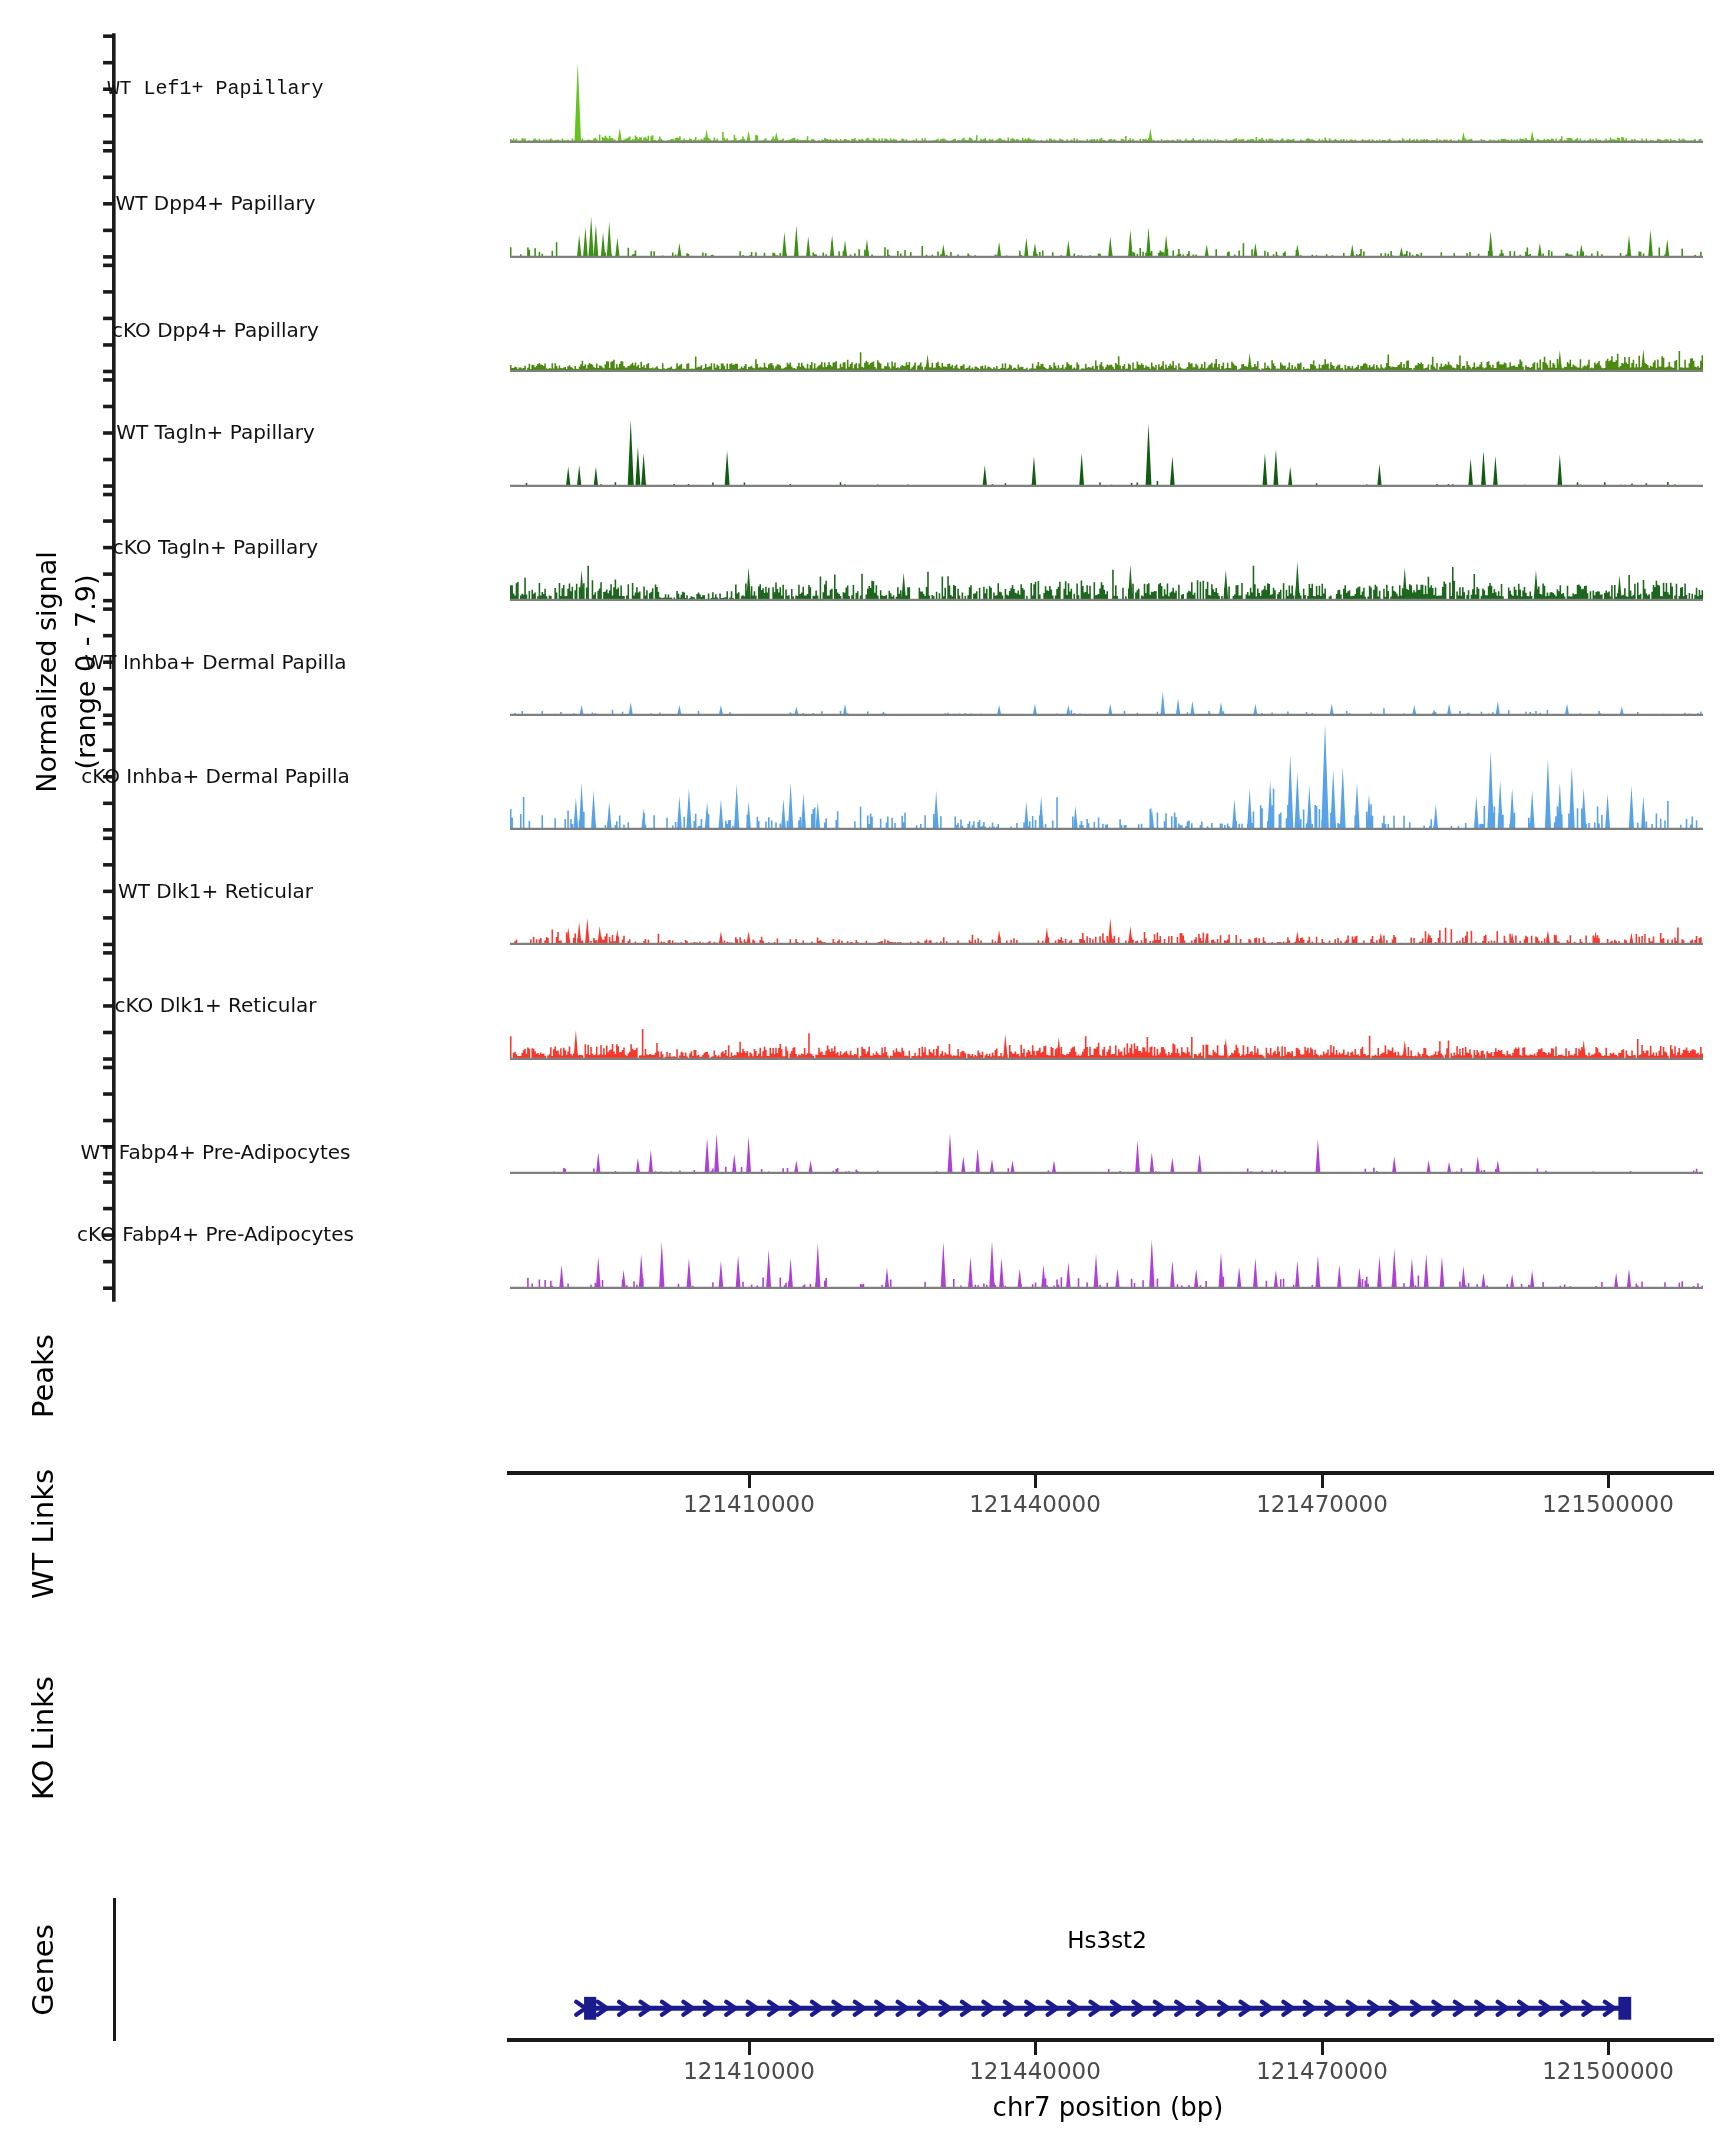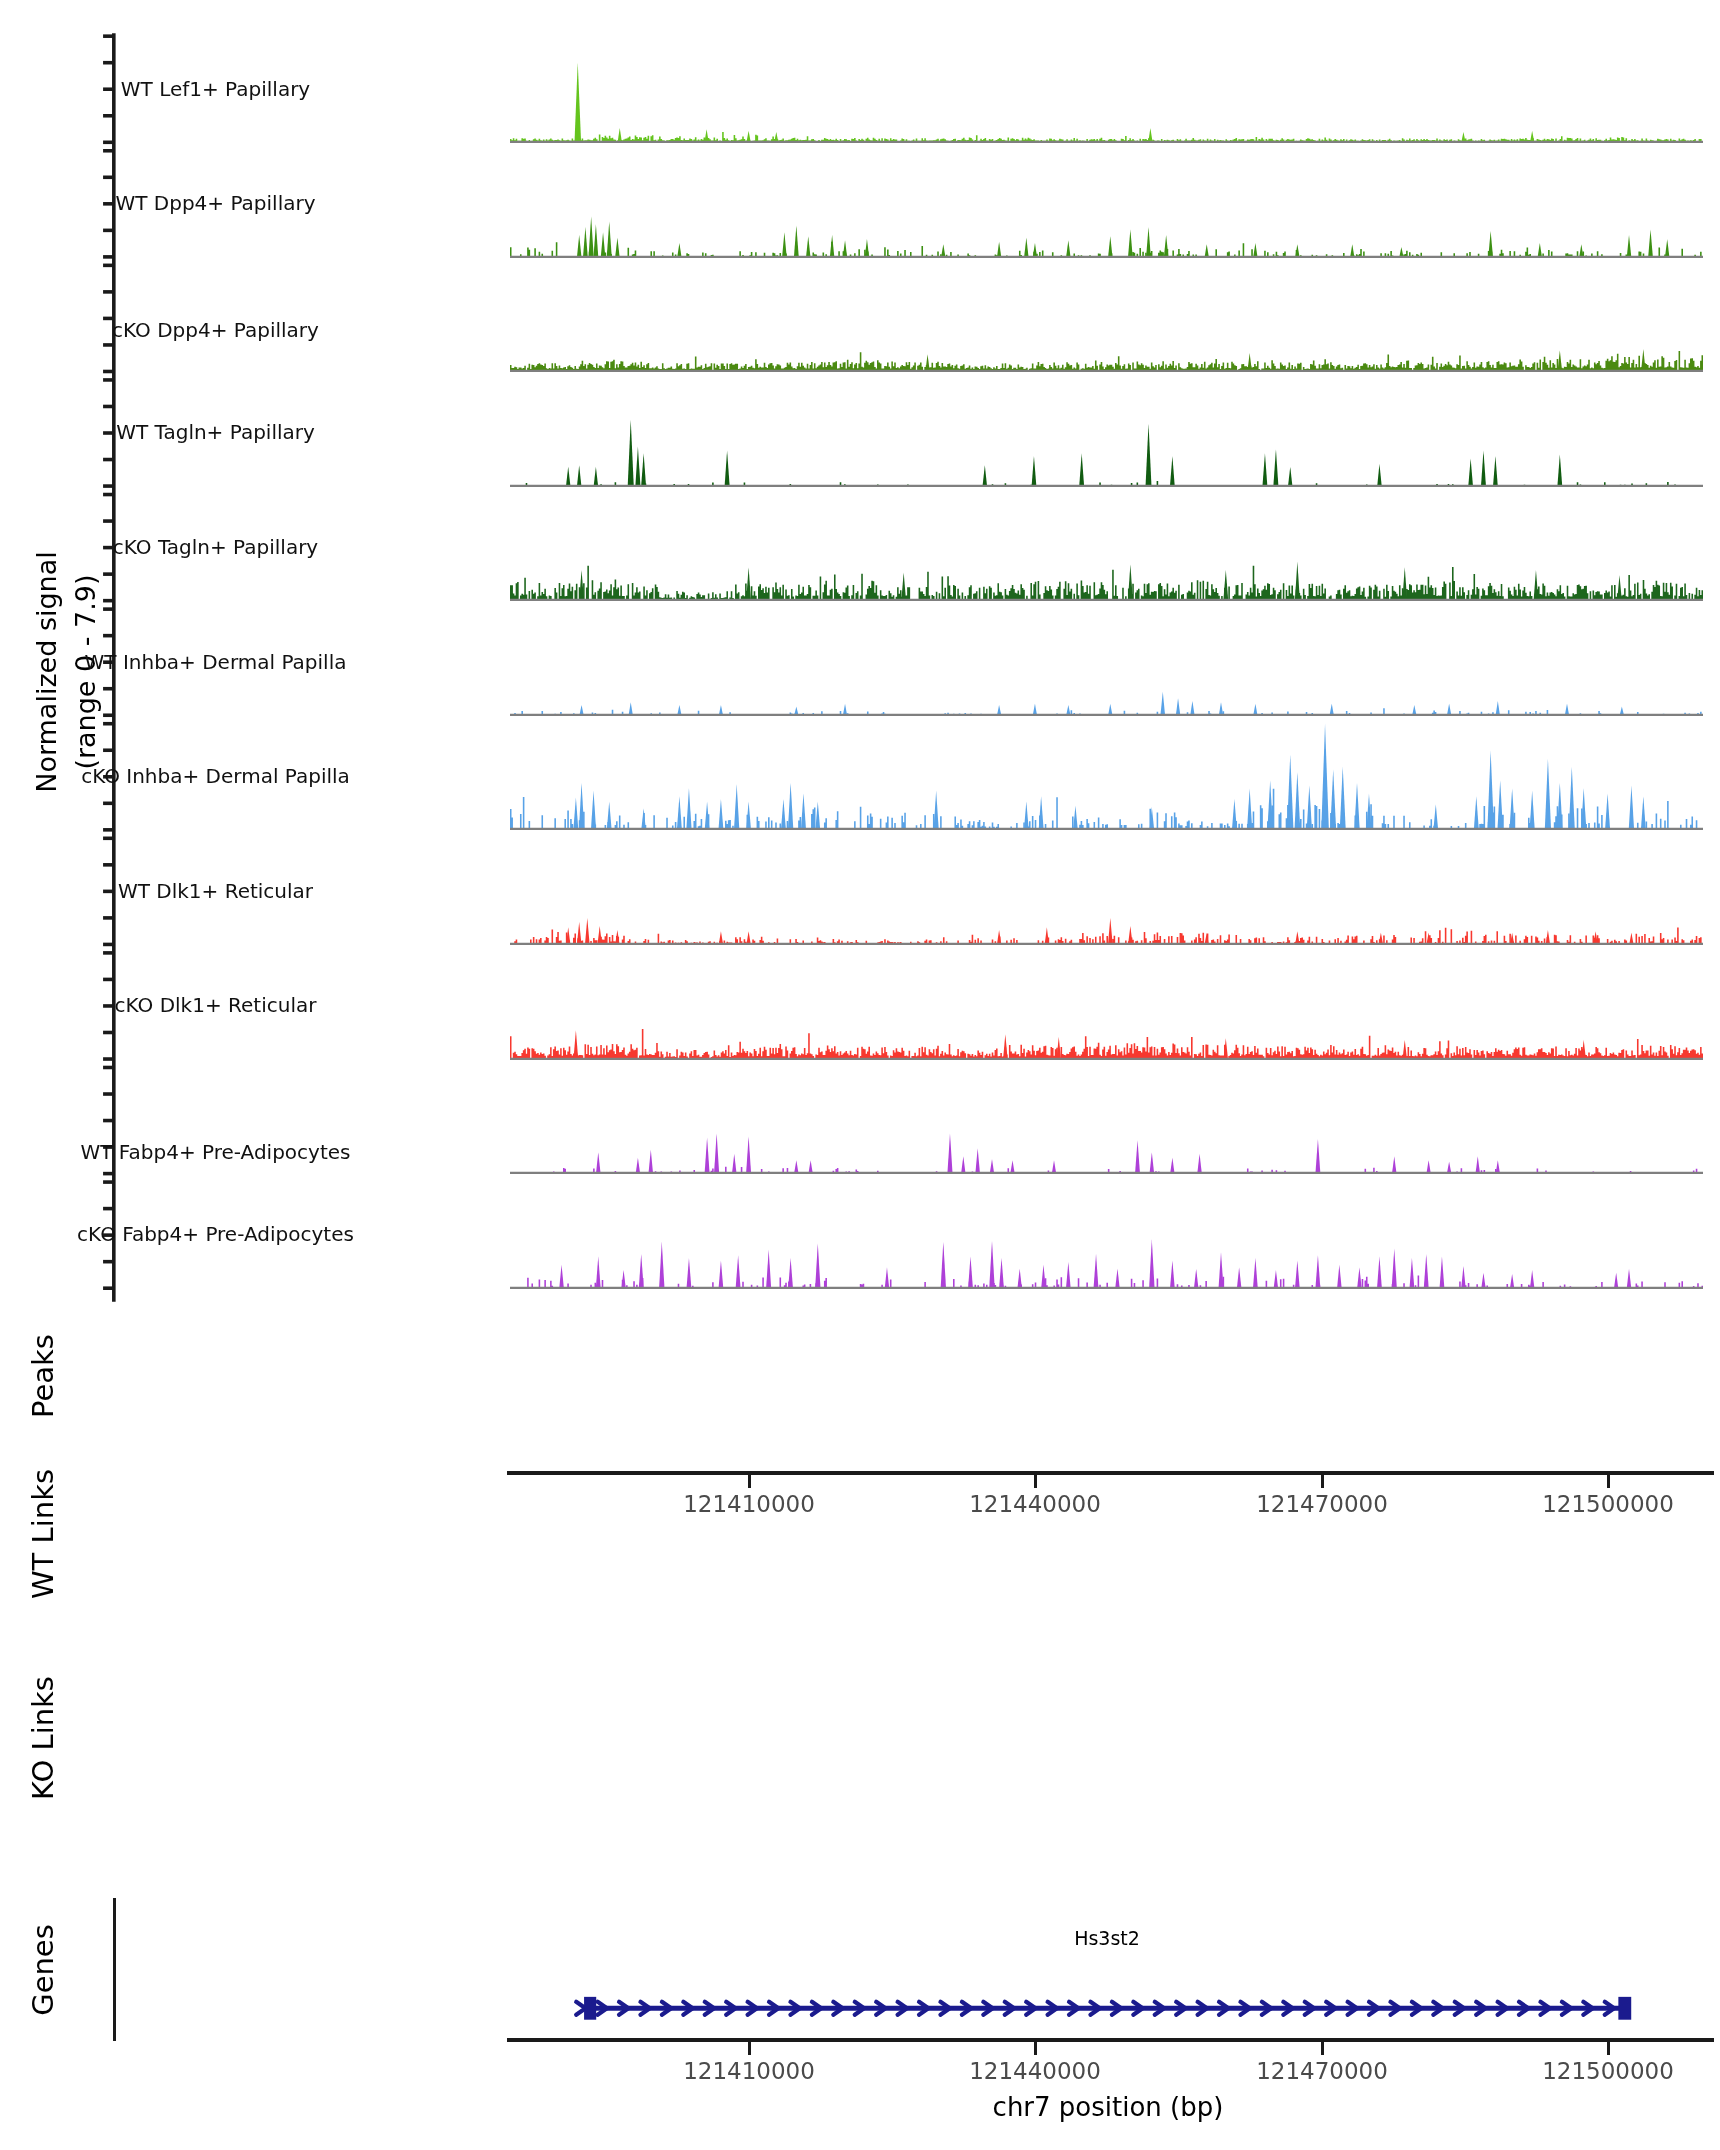--- a/index.html
+++ b/index.html
@@ -9,21 +9,21 @@
   .rot{position:absolute;transform:translate(-50%,-50%) rotate(-90deg);white-space:nowrap;
        color:#000;text-align:center;}
   .track-label{position:absolute;left:65px;width:301px;text-align:center;font-size:20px;
        color:#111;line-height:24.4px;}
   .tick-label{position:absolute;transform:translateX(-50%);font-size:23px;color:#4a4a4a;}
   .axis-line{position:absolute;background:#1a1a1a;}
   .axis-tick{position:absolute;width:2.9px;height:13px;background:#1a1a1a;}
   #ylabel{font-size:27px;line-height:39px;}
   .section-label{font-size:29px;}
   #xlabel{position:absolute;transform:translateX(-50%);font-size:26px;color:#000;}
-  #gene-name{position:absolute;transform:translateX(-50%);font-size:19px;color:#000;}
+  #gene-name{position:absolute;transform:translateX(-50%);font-size:23px;color:#000;}
 </style>
 </head>
 <body>
 
 <div id="fig">
 
   <div id="ylabel" class="rot" style="left:66px;top:672px;">
     <div>Normalized signal</div>
     <div>(range 0 - 7.9)</div>
   </div>
@@ -81,21 +81,21 @@
       <line x1="14" y1="1485.2" x2="29" y2="1485.2" stroke="#1a1a1a" stroke-width="5"></line>
       <line x1="14" y1="1448.2" x2="29" y2="1448.2" stroke="#1a1a1a" stroke-width="5"></line>
       <line x1="14" y1="1756" x2="29" y2="1756" stroke="#1a1a1a" stroke-width="5"></line>
       <line x1="14" y1="1719" x2="29" y2="1719" stroke="#1a1a1a" stroke-width="5"></line>
       <line x1="14" y1="1682" x2="29" y2="1682" stroke="#1a1a1a" stroke-width="5"></line>
       <line x1="14" y1="1645" x2="29" y2="1645" stroke="#1a1a1a" stroke-width="5"></line>
       <line x1="14" y1="1608" x2="29" y2="1608" stroke="#1a1a1a" stroke-width="5"></line>
     </svg>
 
   <div id="tracks" class="abs" style="left:0;top:0;">
-      <div class="track-label" style="top: 77px;">WT Lef1+ Papillary</div>
+      <div class="track-label" style="top: 77px; font-family: Liberation Mono, monospace;">WT Lef1+ Papillary</div>
       <svg width="1193" height="109" class="abs" style="left: 510px; top: 35px;" viewBox="0 0 1664 152">
         <path d="M1,148.5V145.2M3,148.5V146.9M5,148.5V144.1M7,148.5V146.9M9,148.5V144.6M11,148.5V147.6M13,148.5V147.4M15,148.5V147.6M17,148.5V143.9M19,148.5V144.7M21,148.5V144.3M23,148.5V147.5M25,148.5V147.7M27,148.5V146.5M31,148.5V147.5M33,148.5V145.3M35,148.5V144.3M37,148.5V146.0M39,148.5V147.0M41,148.5V144.8M43,148.5V146.7M45,148.5V147.4M47,148.5V145.8M49,148.5V147.6M51,148.5V145.4M53,148.5V147.3M55,148.5V145.6M57,148.5V144.5M59,148.5V146.0M61,148.5V147.0M63,148.5V146.3M65,148.5V146.3M67,148.5V145.7M69,148.5V146.9M71,148.5V147.6M73,148.5V144.5M75,148.5V146.7M77,148.5V147.2M79,148.5V146.7M81,148.5V146.1M83,148.5V147.1M85,148.5V147.6M87,148.5V144.4M89,148.5V147.3M91,148.5V147.2M93,148.5V143.9M95,148.5V145.9M97,148.5V143.9M99,148.5V146.8M101,148.5V144.5M103,148.5V147.2M105,148.5V146.7M107,148.5V146.8M109,148.5V145.9M111,148.5V146.1M113,148.5V146.7M115,148.5V146.7M117,148.5V144.8M119,148.5V143.2M121,148.5V145.3M125,148.5V138.8M129,148.5V142.2M131,148.5V143.7M133,148.5V140.6M135,148.5V143.0M137,148.5V144.7M139,148.5V140.5M141,148.5V143.9M143,148.5V143.4M145,148.5V145.6M147,148.5V146.0M151,148.5V146.3M153,148.5V144.2M155,148.5V146.5M157,148.5V146.8M159,148.5V145.6M161,148.5V144.7M163,148.5V144.5M165,148.5V142.8M167,148.5V141.7M169,148.5V146.3M171,148.5V145.1M173,148.5V145.8M175,148.5V140.2M177,148.5V142.1M179,148.5V144.9M181,148.5V142.7M183,148.5V142.9M185,148.5V146.8M187,148.5V143.3M189,148.5V142.3M191,148.5V144.7M193,148.5V140.5M197,148.5V141.1M199,148.5V139.8M201,148.5V146.7M203,148.5V146.2M207,148.5V145.6M209,148.5V141.6M211,148.5V145.0M213,148.5V146.8M215,148.5V147.0M219,148.5V146.7M221,148.5V146.7M223,148.5V146.3M225,148.5V145.0M227,148.5V145.1M229,148.5V146.0M231,148.5V143.7M233,148.5V143.1M235,148.5V143.5M237,148.5V141.2M239,148.5V146.3M241,148.5V146.9M243,148.5V144.4M245,148.5V146.5M247,148.5V146.5M249,148.5V146.6M251,148.5V144.4M253,148.5V144.9M255,148.5V147.0M257,148.5V145.6M259,148.5V142.5M261,148.5V147.1M263,148.5V145.8M265,148.5V147.1M267,148.5V144.9M269,148.5V146.1M271,148.5V143.0M273,148.5V145.0M275,148.5V145.9M277,148.5V143.6M279,148.5V145.4M281,148.5V147.1M283,148.5V147.1M285,148.5V143.0M287,148.5V146.9M289,148.5V144.7M293,148.5V147.1M297,148.5V135.4M299,148.5V143.5M301,148.5V146.0M303,148.5V144.5M305,148.5V146.8M309,148.5V146.3M311,148.5V146.7M313,148.5V139.4M315,148.5V144.1M317,148.5V147.3M319,148.5V146.8M321,148.5V146.2M323,148.5V145.5M325,148.5V141.6M327,148.5V145.2M329,148.5V147.5M331,148.5V147.0M333,148.5V146.2M335,148.5V147.4M339,148.5V147.4M341,148.5V147.2M343,148.5V139.1M345,148.5V140.1M347,148.5V147.2M349,148.5V147.0M351,148.5V147.0M353,148.5V146.9M355,148.5V145.5M357,148.5V143.9M359,148.5V147.0M361,148.5V147.2M363,148.5V147.4M365,148.5V145.3M367,148.5V141.7M369,148.5V144.9M371,148.5V143.3M373,148.5V145.4M375,148.5V147.1M377,148.5V146.6M379,148.5V146.0M381,148.5V144.2M383,148.5V147.5M385,148.5V146.8M387,148.5V146.8M389,148.5V146.0M391,148.5V145.7M393,148.5V144.6M395,148.5V143.5M397,148.5V143.2M399,148.5V146.5M401,148.5V144.6M403,148.5V146.7M405,148.5V146.2M407,148.5V146.8M409,148.5V146.6M411,148.5V146.6M413,148.5V146.2M415,148.5V141.1M417,148.5V147.2M419,148.5V147.3M421,148.5V145.3M423,148.5V144.9M425,148.5V146.9M431,148.5V146.6M435,148.5V146.2M437,148.5V146.0M439,148.5V143.5M441,148.5V144.8M443,148.5V145.1M445,148.5V146.3M447,148.5V144.9M449,148.5V146.5M451,148.5V146.0M453,148.5V146.9M455,148.5V144.7M457,148.5V146.5M461,148.5V145.2M463,148.5V147.6M465,148.5V146.9M467,148.5V144.9M469,148.5V145.4M471,148.5V146.9M473,148.5V146.6M477,148.5V144.6M479,148.5V145.0M481,148.5V143.6M483,148.5V147.3M487,148.5V145.1M489,148.5V146.4M491,148.5V144.8M493,148.5V146.2M497,148.5V144.8M499,148.5V143.3M501,148.5V145.6M503,148.5V146.7M505,148.5V147.2M507,148.5V143.3M509,148.5V144.7M511,148.5V146.5M513,148.5V147.6M515,148.5V144.8M517,148.5V147.5M519,148.5V143.9M523,148.5V144.5M525,148.5V145.2M527,148.5V145.8M529,148.5V147.4M531,148.5V144.1M533,148.5V146.3M535,148.5V144.9M537,148.5V145.7M539,148.5V145.9M541,148.5V147.7M545,148.5V147.3M547,148.5V144.5M549,148.5V145.2M551,148.5V147.4M553,148.5V145.4M555,148.5V147.5M557,148.5V147.6M561,148.5V147.1M563,148.5V145.7M565,148.5V147.6M567,148.5V144.5M569,148.5V147.4M571,148.5V147.5M573,148.5V147.4M575,148.5V144.0M577,148.5V146.9M579,148.5V144.0M581,148.5V147.3M583,148.5V147.6M585,148.5V147.0M587,148.5V147.2M589,148.5V147.3M591,148.5V146.8M593,148.5V146.8M595,148.5V145.8M597,148.5V144.7M599,148.5V147.6M601,148.5V145.4M603,148.5V144.6M605,148.5V144.2M607,148.5V145.5M609,148.5V147.2M611,148.5V147.6M615,148.5V147.4M617,148.5V146.5M619,148.5V144.9M621,148.5V144.6M625,148.5V146.3M627,148.5V146.6M629,148.5V146.9M631,148.5V144.6M633,148.5V143.3M635,148.5V146.1M637,148.5V146.9M639,148.5V146.6M641,148.5V143.0M643,148.5V143.5M645,148.5V145.9M649,148.5V146.5M651,148.5V139.8M655,148.5V147.5M657,148.5V144.6M659,148.5V146.5M661,148.5V145.1M663,148.5V143.5M665,148.5V147.0M667,148.5V147.4M669,148.5V145.0M671,148.5V146.0M673,148.5V145.0M677,148.5V147.1M679,148.5V146.5M681,148.5V144.9M683,148.5V143.5M685,148.5V144.6M687,148.5V146.3M689,148.5V146.1M691,148.5V147.0M693,148.5V147.5M695,148.5V143.0M699,148.5V144.7M701,148.5V143.9M703,148.5V145.1M705,148.5V146.7M707,148.5V145.2M709,148.5V145.8M711,148.5V147.4M713,148.5V147.1M715,148.5V143.2M717,148.5V146.1M719,148.5V144.3M721,148.5V145.7M723,148.5V143.4M725,148.5V144.4M727,148.5V145.8M729,148.5V146.4M731,148.5V145.3M733,148.5V147.2M735,148.5V147.3M737,148.5V147.3M741,148.5V146.5M743,148.5V147.6M745,148.5V147.6M747,148.5V147.6M749,148.5V145.9M751,148.5V147.6M753,148.5V144.2M755,148.5V144.8M757,148.5V146.7M759,148.5V145.3M761,148.5V146.7M763,148.5V147.4M765,148.5V147.3M767,148.5V144.8M769,148.5V145.3M771,148.5V145.9M773,148.5V147.7M775,148.5V147.6M777,148.5V145.5M779,148.5V147.5M781,148.5V147.6M783,148.5V145.6M785,148.5V147.1M787,148.5V143.7M789,148.5V147.6M791,148.5V144.8M793,148.5V147.6M795,148.5V146.8M797,148.5V147.6M799,148.5V147.0M801,148.5V147.4M805,148.5V144.9M807,148.5V147.7M809,148.5V146.1M811,148.5V145.4M813,148.5V145.6M815,148.5V145.2M817,148.5V147.2M819,148.5V145.1M821,148.5V147.5M823,148.5V144.6M825,148.5V143.3M827,148.5V146.8M829,148.5V146.3M831,148.5V147.5M833,148.5V147.7M835,148.5V146.2M837,148.5V145.1M839,148.5V145.2M841,148.5V146.7M843,148.5V145.0M845,148.5V146.8M853,148.5V144.8M855,148.5V145.1M857,148.5V146.9M859,148.5V140.9M863,148.5V146.4M865,148.5V144.1M867,148.5V146.9M869,148.5V145.1M871,148.5V147.0M875,148.5V147.2M879,148.5V144.6M883,148.5V145.1M885,148.5V145.4M887,148.5V145.2M889,148.5V146.5M891,148.5V144.0M893,148.5V147.7M895,148.5V147.4M897,148.5V146.0M899,148.5V147.3M903,148.5V147.3M905,148.5V147.1M909,148.5V145.0M913,148.5V146.3M915,148.5V147.1M917,148.5V146.0M919,148.5V146.9M921,148.5V147.5M923,148.5V146.9M925,148.5V146.2M927,148.5V147.4M931,148.5V144.9M933,148.5V146.9M935,148.5V145.5M937,148.5V147.5M941,148.5V147.1M943,148.5V144.8M945,148.5V147.0M947,148.5V147.2M949,148.5V147.3M951,148.5V146.1M953,148.5V143.7M955,148.5V146.2M957,148.5V147.3M959,148.5V147.3M961,148.5V146.1M963,148.5V145.5M967,148.5V145.8M969,148.5V147.3M971,148.5V147.4M973,148.5V144.8M975,148.5V147.5M977,148.5V145.9M979,148.5V147.2M981,148.5V147.6M983,148.5V145.2M987,148.5V146.0M989,148.5V147.3M991,148.5V146.6M993,148.5V147.0M995,148.5V147.3M999,148.5V145.4M1001,148.5V147.2M1005,148.5V146.3M1007,148.5V147.1M1009,148.5V145.8M1011,148.5V144.9M1013,148.5V143.5M1015,148.5V147.5M1017,148.5V145.3M1019,148.5V145.9M1021,148.5V145.3M1023,148.5V145.0M1027,148.5V147.5M1029,148.5V145.8M1031,148.5V146.2M1033,148.5V145.4M1035,148.5V145.2M1037,148.5V145.4M1039,148.5V147.6M1041,148.5V142.4M1043,148.5V147.5M1045,148.5V144.9M1047,148.5V145.8M1049,148.5V143.3M1051,148.5V145.7M1055,148.5V145.0M1057,148.5V147.0M1059,148.5V144.8M1061,148.5V144.6M1063,148.5V144.7M1065,148.5V146.8M1067,148.5V147.5M1069,148.5V146.0M1071,148.5V146.5M1073,148.5V147.4M1075,148.5V146.0M1077,148.5V143.9M1079,148.5V145.8M1083,148.5V146.0M1085,148.5V144.9M1087,148.5V145.8M1089,148.5V146.1M1091,148.5V145.9M1093,148.5V144.6M1097,148.5V147.4M1101,148.5V147.6M1103,148.5V145.9M1105,148.5V146.8M1107,148.5V147.0M1109,148.5V147.5M1111,148.5V145.2M1113,148.5V144.1M1115,148.5V144.8M1117,148.5V145.7M1119,148.5V145.3M1121,148.5V146.6M1123,148.5V147.0M1127,148.5V147.6M1129,148.5V144.6M1131,148.5V147.6M1133,148.5V145.6M1135,148.5V147.0M1137,148.5V142.9M1139,148.5V146.0M1141,148.5V147.7M1143,148.5V144.4M1145,148.5V145.9M1147,148.5V147.6M1149,148.5V146.9M1151,148.5V145.0M1153,148.5V146.0M1155,148.5V147.1M1157,148.5V147.4M1159,148.5V145.4M1161,148.5V146.7M1163,148.5V145.1M1167,148.5V145.9M1171,148.5V146.9M1173,148.5V145.4M1175,148.5V146.2M1177,148.5V147.1M1179,148.5V145.7M1181,148.5V147.6M1183,148.5V147.6M1187,148.5V147.0M1189,148.5V145.3M1191,148.5V146.3M1193,148.5V146.8M1195,148.5V147.3M1197,148.5V146.3M1199,148.5V145.4M1203,148.5V145.5M1205,148.5V147.2M1207,148.5V147.7M1209,148.5V146.5M1213,148.5V145.6M1217,148.5V146.6M1219,148.5V146.6M1221,148.5V146.6M1225,148.5V146.1M1227,148.5V144.8M1229,148.5V146.7M1233,148.5V147.2M1235,148.5V147.5M1237,148.5V147.4M1239,148.5V147.0M1241,148.5V146.3M1245,148.5V144.0M1247,148.5V145.7M1249,148.5V147.7M1251,148.5V146.2M1253,148.5V146.7M1255,148.5V144.5M1257,148.5V147.1M1259,148.5V146.5M1261,148.5V145.5M1263,148.5V147.5M1265,148.5V145.1M1267,148.5V146.7M1269,148.5V147.5M1271,148.5V145.5M1273,148.5V146.3M1275,148.5V145.1M1277,148.5V146.5M1279,148.5V145.2M1281,148.5V146.3M1283,148.5V147.3M1285,148.5V147.0M1287,148.5V146.5M1289,148.5V146.4M1291,148.5V147.3M1293,148.5V144.2M1295,148.5V147.5M1297,148.5V145.9M1299,148.5V147.3M1301,148.5V147.6M1303,148.5V145.5M1305,148.5V146.6M1307,148.5V145.8M1309,148.5V147.7M1311,148.5V146.2M1313,148.5V145.3M1315,148.5V147.7M1317,148.5V147.2M1319,148.5V147.5M1323,148.5V145.5M1325,148.5V146.8M1327,148.5V147.4M1329,148.5V145.7M1331,148.5V146.6M1333,148.5V144.4M1335,148.5V146.9M1337,148.5V145.9M1339,148.5V145.4M1341,148.5V144.6M1343,148.5V147.0M1347,148.5V147.0M1351,148.5V147.1M1353,148.5V147.5M1355,148.5V145.0M1357,148.5V146.9M1359,148.5V146.1M1365,148.5V147.4M1367,148.5V145.8M1369,148.5V146.8M1371,148.5V147.2M1373,148.5V146.1M1375,148.5V147.5M1377,148.5V147.0M1379,148.5V145.9M1381,148.5V147.5M1383,148.5V144.8M1385,148.5V145.1M1387,148.5V144.7M1389,148.5V145.4M1391,148.5V146.1M1393,148.5V146.2M1395,148.5V147.6M1397,148.5V144.9M1399,148.5V147.2M1401,148.5V145.7M1403,148.5V147.2M1405,148.5V145.4M1407,148.5V147.4M1409,148.5V144.5M1411,148.5V145.2M1413,148.5V144.7M1415,148.5V145.8M1417,148.5V143.6M1419,148.5V146.2M1421,148.5V146.5M1423,148.5V146.3M1427,148.5V143.9M1429,148.5V147.5M1431,148.5V147.4M1433,148.5V145.1M1435,148.5V145.7M1437,148.5V146.3M1439,148.5V147.0M1441,148.5V146.2M1443,148.5V144.7M1445,148.5V146.9M1447,148.5V145.2M1449,148.5V145.4M1451,148.5V146.5M1453,148.5V144.2M1455,148.5V145.2M1459,148.5V144.5M1463,148.5V147.3M1465,148.5V144.9M1467,148.5V141.1M1471,148.5V146.2M1473,148.5V147.0M1475,148.5V143.2M1477,148.5V143.7M1479,148.5V143.8M1481,148.5V144.5M1483,148.5V147.0M1485,148.5V146.9M1487,148.5V145.0M1489,148.5V143.5M1491,148.5V147.4M1493,148.5V144.2M1495,148.5V147.4M1497,148.5V147.0M1499,148.5V146.2M1503,148.5V147.0M1505,148.5V146.1M1507,148.5V144.4M1509,148.5V146.9M1511,148.5V145.0M1515,148.5V144.1M1517,148.5V146.5M1519,148.5V146.1M1521,148.5V146.0M1523,148.5V147.4M1527,148.5V146.9M1529,148.5V144.6M1531,148.5V147.3M1533,148.5V146.6M1535,148.5V143.1M1537,148.5V145.9M1539,148.5V145.3M1541,148.5V145.9M1543,148.5V146.4M1545,148.5V143.0M1547,148.5V143.8M1549,148.5V147.4M1551,148.5V142.1M1553,148.5V143.1M1555,148.5V146.8M1557,148.5V144.0M1561,148.5V146.7M1563,148.5V147.4M1565,148.5V145.0M1567,148.5V146.9M1569,148.5V144.9M1571,148.5V147.1M1573,148.5V146.9M1577,148.5V147.6M1579,148.5V144.3M1581,148.5V147.3M1583,148.5V147.4M1585,148.5V144.4M1587,148.5V147.1M1591,148.5V146.1M1593,148.5V146.7M1595,148.5V147.3M1599,148.5V147.6M1601,148.5V144.6M1603,148.5V145.5M1605,148.5V145.8M1607,148.5V146.7M1609,148.5V146.8M1611,148.5V145.7M1613,148.5V145.1M1615,148.5V145.6M1619,148.5V144.6M1621,148.5V147.0M1623,148.5V146.0M1625,148.5V146.5M1627,148.5V147.7M1629,148.5V147.7M1631,148.5V144.4M1633,148.5V146.7M1635,148.5V145.3M1637,148.5V144.6M1639,148.5V146.1M1641,148.5V147.5M1643,148.5V147.3M1645,148.5V147.6M1647,148.5V146.8M1649,148.5V147.5M1651,148.5V146.5M1653,148.5V145.0M1657,148.5V147.7M1659,148.5V145.0M1661,148.5V145.2" stroke="#64c41d" stroke-width="2.2" fill="none"></path>
         <path d="M90.0,148.5 L94.5,38.0 L99.1,148.5 Z" fill="#64c41d"></path>
         <path d="M150.2,148.5 L153.1,129.8 L155.9,148.5 Z" fill="#64c41d"></path>
         <path d="M271.4,148.5 L274.2,131.6 L277.0,148.5 Z" fill="#64c41d"></path>
         <path d="M330.0,148.5 L332.8,133.5 L335.6,148.5 Z" fill="#64c41d"></path>
         <path d="M368.7,148.5 L371.4,135.4 L374.1,148.5 Z" fill="#64c41d"></path>
         <path d="M890.4,148.5 L893.2,129.8 L896.1,148.5 Z" fill="#64c41d"></path>
         <path d="M1327.1,148.5 L1329.9,135.4 L1332.6,148.5 Z" fill="#64c41d"></path>
         <path d="M1422.9,148.5 L1425.7,133.5 L1428.5,148.5 Z" fill="#64c41d"></path>

